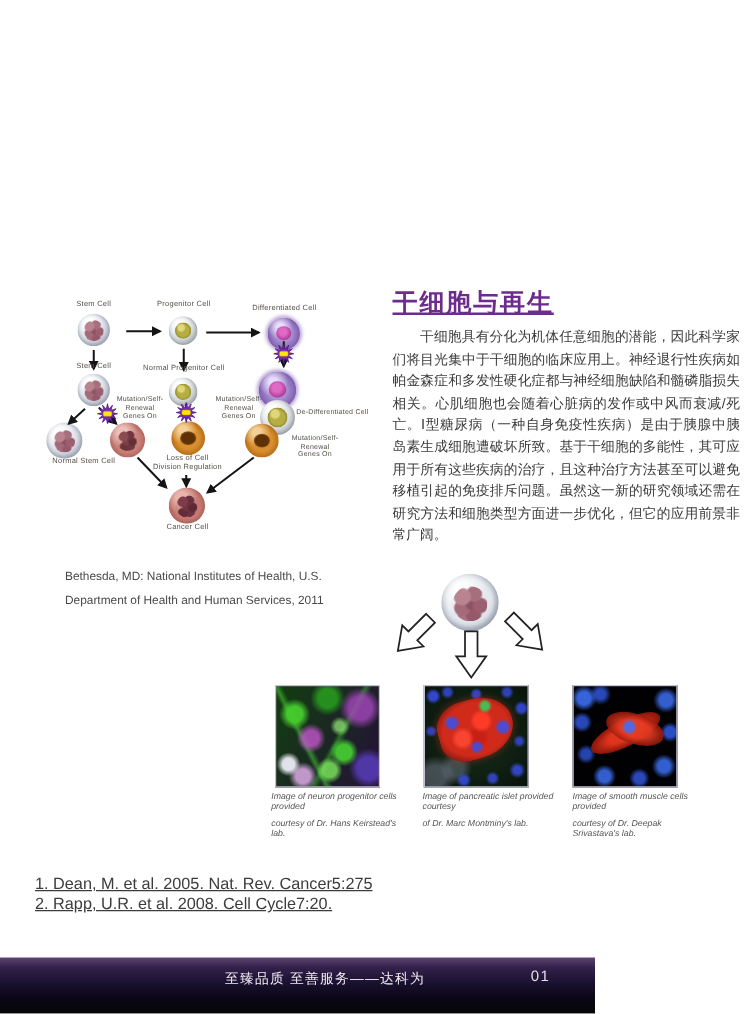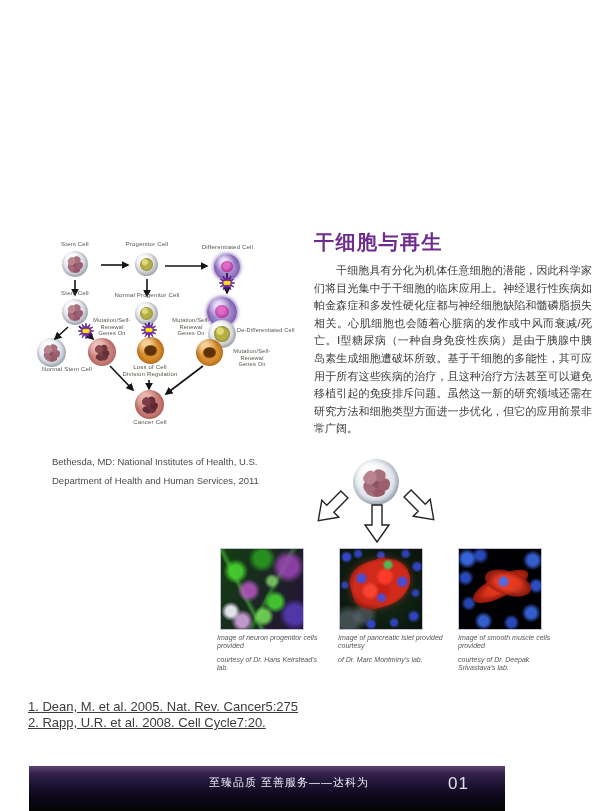--- a/index.html
+++ b/index.html
@@ -144,23 +144,23 @@
                   radial-gradient(ellipse at 50% 50%, rgba(230,60,35,.9) 0 38%, rgba(150,25,10,.8) 72%, rgba(150,25,10,0) 100%); }
 
   .fig-caption { position:absolute; top:634px; font-size:7px; font-style:italic; color:#555555; line-height:8px; }
   .fig-caption div { margin-bottom:6px; }
   #cap1 { left:217px; width:104px; }
   #cap2 { left:338px; width:112px; }
   #cap3 { left:458px; width:110px; }
 
   
   #footer { position:absolute; left:0; top:766px; width:476px; height:45px;
-      background: linear-gradient(180deg, #5d4473 0%, #32204a 18%, #1b1130 45%, #0b0718 70%, #050505 100%); margin-left: 29px; }
+      background: linear-gradient(180deg, #5d4473 0%, #32204a 18%, #1b1130 45%, #0b0718 70%, #050505 100%); }
   #footer .slogan { position:absolute; left:0; top:9px; width:520px; text-align:center; color:#f2eef6; font-size:11px; letter-spacing:1px; }
-  #footer .pagenum { position:absolute; right:36px; top:8px; color:#e3dde9; font-size:17px; letter-spacing:1px; }
+  #footer .pagenum { position:absolute; right:36px; top:8px; color:#e3dde9; font-size:12px; letter-spacing:1px; }
 </style>
 </head>
 <body>
 
 <div class="page">
 
 
   <div id="diagram">
 
     <div class="sphere c-stem" style="left:27px; top:16px; width:26px; height:26px;"></div>
@@ -211,21 +211,21 @@
     <div class="dlabel" style="left:77px;  top:57px; width:70px;">Normal Progenitor Cell</div>
     <div class="dlabel sm" style="left:202px; top:92px; width:60px; text-align:left; white-space:nowrap;">De-Differentiated Cell</div>
     <div class="dlabel sm" style="left:57px;  top:82px;  width:40px;">Mutation/Self-Renewal Genes On</div>
     <div class="dlabel sm" style="left:136px; top:82px;  width:40px;">Mutation/Self-Renewal Genes On</div>
     <div class="dlabel sm" style="left:197px; top:113px; width:40px;">Mutation/Self-Renewal Genes On</div>
     <div class="dlabel" style="left:0px;   top:131px; width:64px;">Normal Stem Cell</div>
     <div class="dlabel" style="left:86px;  top:129px; width:58px;">Loss of Cell Division Regulation</div>
     <div class="dlabel" style="left:85px;  top:184px; width:60px;">Cancer Cell</div>
   </div>
 
-  <h1 class="sec-title" style="left:314px; top:229px;">干细胞与再生</h1>
+  <h1 class="sec-title" style="left:314px; top:229px;text-decoration:underline;">干细胞与再生</h1>
   <p class="para" id="para2">干细胞具有分化为机体任意细胞的潜能，因此科学家们将目光集中于干细胞的临床应用上。神经退行性疾病如帕金森症和多发性硬化症都与神经细胞缺陷和髓磷脂损失相关。心肌细胞也会随着心脏病的发作或中风而衰减/死亡。Ⅰ型糖尿病（一种自身免疫性疾病）是由于胰腺中胰岛素生成细胞遭破坏所致。基于干细胞的多能性，其可应用于所有这些疾病的治疗，且这种治疗方法甚至可以避免移植引起的免疫排斥问题。虽然这一新的研究领域还需在研究方法和细胞类型方面进一步优化，但它的应用前景非常广阔。</p>
 
   <div class="note">
     <div>Bethesda, MD: National Institutes of Health, U.S.</div>
     <div>Department of Health and Human Services, 2011</div>
   </div>
 
   <div class="sphere c-stem" id="big-stem"></div>
   <svg id="stem-arrows" width="140" height="95" viewBox="0 0 140 95">
     <defs>

